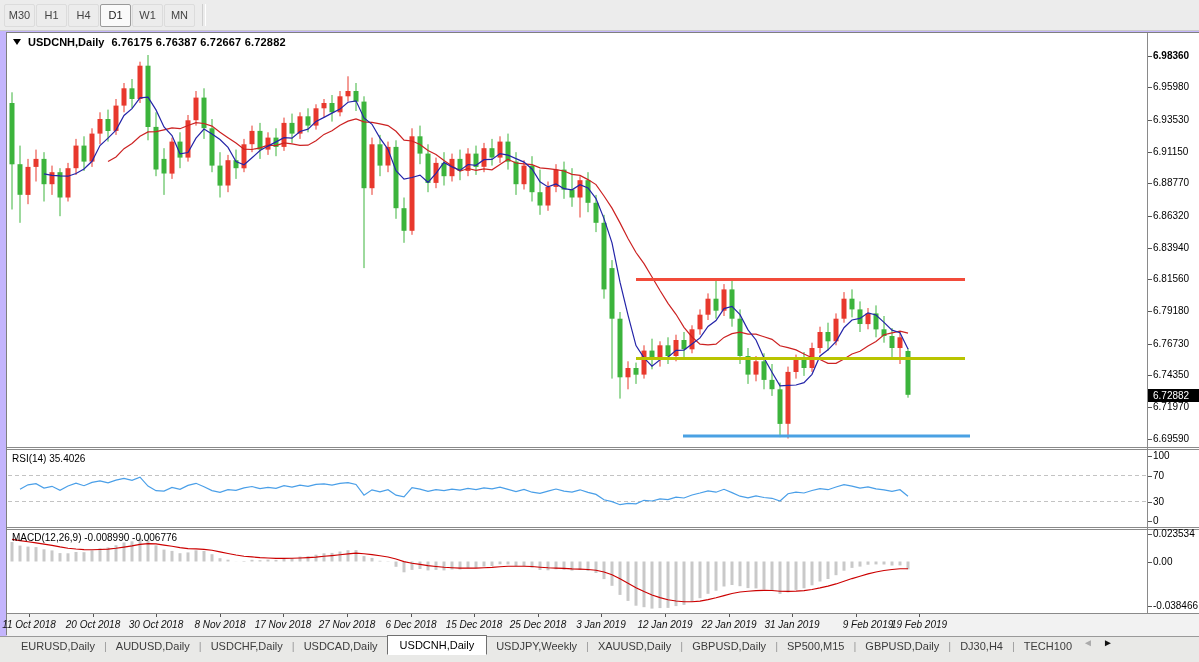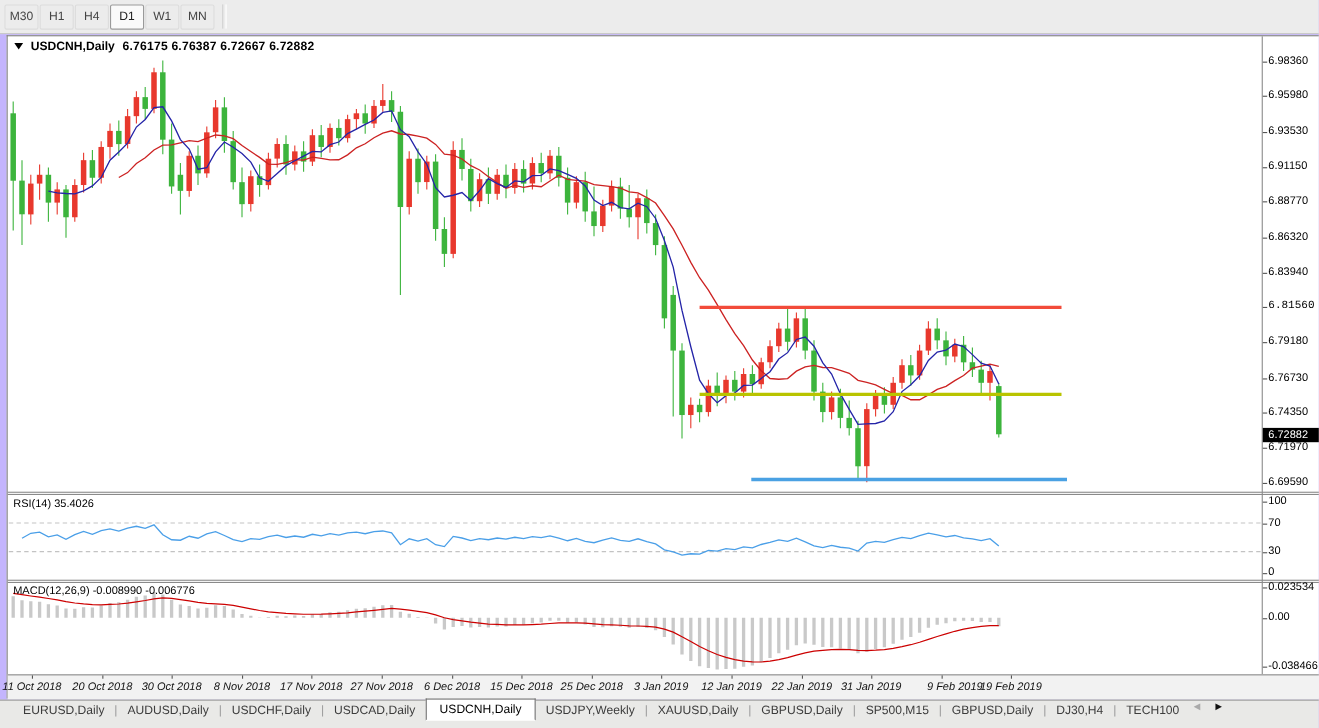--- a/index.html
+++ b/index.html
@@ -427,28 +427,28 @@
         <polyline points="4.0,9.4 12.0,10.6 20.0,11.8 28.0,12.9 36.0,14.1 44.0,15.4 52.0,16.9 60.0,18.2 68.0,19.0 76.0,19.6 84.0,19.8 92.0,19.5 100.0,19.1 108.0,18.3 116.0,17.1 124.0,15.9 132.0,14.4 140.0,13.6 148.0,13.9 156.0,15.1 164.0,16.3 172.0,17.6 180.0,18.6 188.0,18.9 196.0,19.4 204.0,20.3 212.0,21.9 220.0,23.5 228.0,25.0 236.0,26.2 244.0,26.9 252.0,27.6 260.0,28.0 268.0,28.4 276.0,28.4 284.0,28.3 292.0,28.0 300.0,27.6 308.0,27.1 316.0,26.3 324.0,25.6 332.0,24.8 340.0,23.9 348.0,23.1 356.0,23.7 364.0,24.6 372.0,25.8 380.0,27.0 388.0,29.0 396.0,31.6 404.0,33.3 412.0,34.4 420.0,35.6 428.0,36.5 436.0,37.3 444.0,37.7 452.0,38.1 460.0,38.1 468.0,38.1 476.0,37.8 484.0,37.4 492.0,36.8 500.0,36.3 508.0,36.3 516.0,36.2 524.0,36.5 532.0,37.2 540.0,37.8 548.0,38.1 556.0,38.4 564.0,38.9 572.0,39.1 580.0,39.5 588.0,40.2 596.0,42.0 604.0,44.7 612.0,48.8 620.0,53.2 628.0,57.7 636.0,61.6 644.0,65.0 652.0,67.6 660.0,69.7 668.0,71.0 676.0,71.7 684.0,71.8 692.0,71.1 700.0,69.6 708.0,67.8 716.0,65.6 724.0,63.5 732.0,62.0 740.0,61.2 748.0,60.6 756.0,60.4 764.0,60.5 772.0,61.2 780.0,61.4 788.0,61.1 796.0,60.6 804.0,59.5 812.0,57.9 820.0,56.1 828.0,53.9 836.0,51.3 844.0,48.6 852.0,46.2 860.0,43.9 868.0,42.0 876.0,40.5 884.0,39.5 892.0,38.7 900.0,38.8" fill="none" stroke="#cc0000" stroke-width="1.1"></polyline>
       </svg>
 
     <div class="vaxis-border"></div>
     <div class="split" style="top:414px"></div>
     <div class="split" style="top:416px"></div>
     <div class="split" style="top:494px"></div>
     <div class="split" style="top:496px"></div>
 
     <div id="yaxis">
-        <div class="ylab" style="top: 17px;">6.98360</div>
+        <div class="ylab" style="top: 17px; font-weight: bold;">6.98360</div>
         <div class="ylab" style="top: 48px;">6.95980</div>
         <div class="ylab" style="top: 81px;">6.93530</div>
         <div class="ylab" style="top: 113px;">6.91150</div>
         <div class="ylab" style="top: 144px;">6.88770</div>
         <div class="ylab" style="top: 177px;">6.86320</div>
         <div class="ylab" style="top: 209px;">6.83940</div>
-        <div class="ylab" style="top: 240px; font-family: Liberation Mono, monospace;">6.81560</div>
+        <div class="ylab" style="top: 240px;">6.81560</div>
         <div class="ylab" style="top: 272px; text-align: center;">6.79180</div>
         <div class="ylab" style="top: 305px;">6.76730</div>
         <div class="ylab" style="top: 336px;">6.74350</div>
         <div class="ylab" style="top: 368px;">6.71970</div>
         <div class="ylab" style="top: 400px;">6.69590</div>
       </div>
     <div id="rsiaxis">
         <div class="ylab" style="top: 417px;">100</div>
         <div class="ylab" style="top: 437px;">70</div>
         <div class="ylab" style="top: 463px;">30</div>

